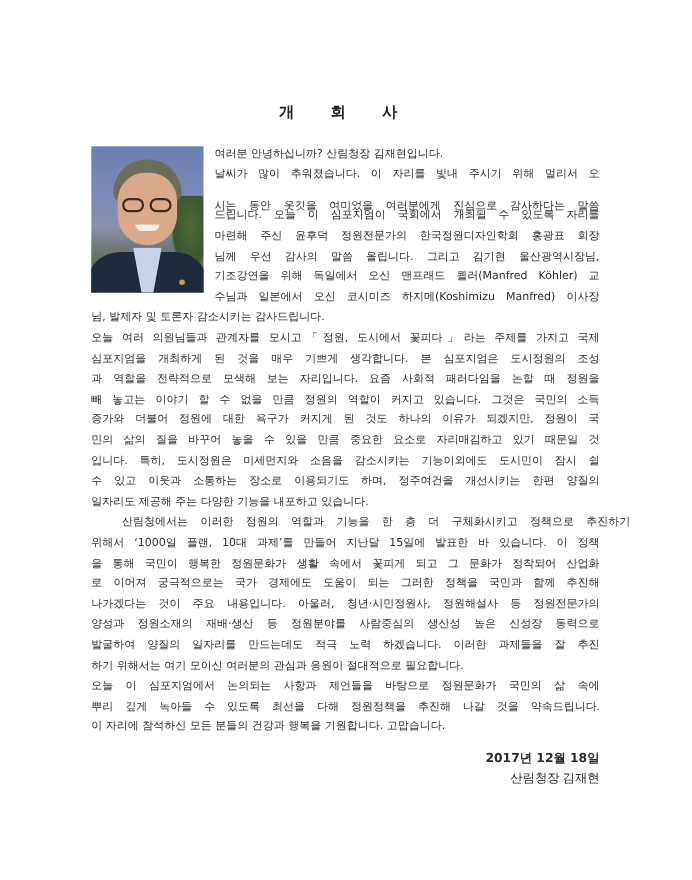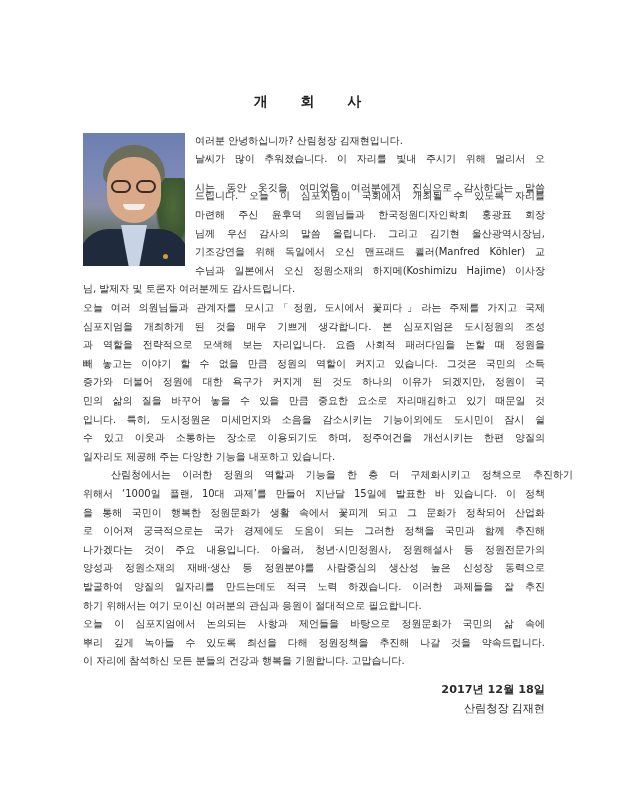--- a/index.html
+++ b/index.html
@@ -42,41 +42,41 @@
       <span style="left:27px"></span>
     </div>
   <div class="smile"></div>
   <div class="pin"></div>
 </div>
 
 <div class="line" style="left:195px; top:134px;">여러분 안녕하십니까?   산림청장 김재현입니다.</div>
 <div class="line just" style="left:195px; width:350px; top:152px;">날씨가 많이 추워졌습니다. 이 자리를 빛내 주시기 위해 멀리서 오</div>
 <div class="line just" style="left:195px; width:350px; top:181px;">시는 동안 옷깃을 여미었을 여러분에게 진심으로 감사하다는 말씀</div>
 <div class="line just" style="left:195px; width:350px; top:189px;">드립니다. 오늘 이 심포지엄이 국회에서 개최될 수 있도록 자리를</div>
-<div class="line just" style="left:195px; width:350px; top:208px;">마련해 주신 윤후덕 의원님들과 한국정원디자인학회 홍광표 회장</div>
+<div class="line just" style="left:195px; width:350px; top:208px;">마련해 주신 윤후덕 정원전문가의 한국정원디자인학회 홍광표 회장</div>
 <div class="line just" style="left:195px; width:350px; top:227px;">님께 우선 감사의 말씀 올립니다. 그리고 김기현 울산광역시장님,</div>
 <div class="line just" style="left:195px; width:350px; top:245px;">기조강연을 위해 독일에서 오신 맨프래드 쾰러(Manfred Köhler) 교</div>
-<div class="line just" style="left:195px; width:350px; top:264px;">수님과 일본에서 오신 정원소재의 하지메(Koshimizu Hajime) 이사장</div>
+<div class="line just" style="left:195px; width:350px; top:264px;">수님과 일본에서 오신 코시미즈 하지메(Koshimizu Manfred) 이사장</div>
 
-<div class="line" style="left:83px; top:282px;">님, 발제자 및 토론자 여러분께도 감사드립니다.</div>
+<div class="line" style="left:83px; top:282px;">님, 발제자 및 토론자 감소시키는 감사드립니다.</div>
 <div class="line just" style="left:83px; width:462px; top:301px;">오늘 여러 의원님들과 관계자를 모시고「정원, 도시에서 꽃피다」라는 주제를 가지고 국제</div>
 <div class="line just" style="left:83px; width:462px; top:320px;">심포지엄을 개최하게 된 것을 매우 기쁘게 생각합니다. 본 심포지엄은 도시정원의 조성</div>
 <div class="line just" style="left:83px; width:462px; top:338px;">과 역할을 전략적으로 모색해 보는 자리입니다. 요즘 사회적 패러다임을 논할 때 정원을</div>
 <div class="line just" style="left:83px; width:462px; top:357px;">빼 놓고는 이야기 할 수 없을 만큼 정원의 역할이 커지고 있습니다. 그것은 국민의 소득</div>
 <div class="line just" style="left:83px; width:462px; top:375px;">증가와 더불어 정원에 대한 욕구가 커지게 된 것도 하나의 이유가 되겠지만, 정원이 국</div>
 <div class="line just" style="left:83px; width:462px; top:394px;">민의 삶의 질을 바꾸어 놓을 수 있을 만큼 중요한 요소로 자리매김하고 있기 때문일 것</div>
 <div class="line just" style="left:83px; width:462px; top:413px;">입니다. 특히, 도시정원은 미세먼지와 소음을 감소시키는 기능이외에도 도시민이 잠시 쉴</div>
 <div class="line just" style="left:83px; width:462px; top:431px;">수 있고 이웃과 소통하는 장소로 이용되기도 하며, 정주여건을 개선시키는 한편 양질의</div>
 <div class="line" style="left:83px; top:450px;">일자리도 제공해 주는 다양한 기능을 내포하고 있습니다.</div>
 <div class="line just" style="left:83px; width:462px; top:468px;margin-left:28px;">산림청에서는 이러한 정원의 역할과 기능을 한 층 더 구체화시키고 정책으로 추진하기</div>
 <div class="line just" style="left:83px; width:462px; top:487px;">위해서 ‘1000일 플랜, 10대 과제’를 만들어 지난달 15일에 발표한 바 있습니다. 이 정책</div>
 <div class="line just" style="left:83px; width:462px; top:506px;">을 통해 국민이 행복한 정원문화가 생활 속에서 꽃피게 되고 그 문화가 정착되어 산업화</div>
 <div class="line just" style="left:83px; width:462px; top:524px;">로 이어져 궁극적으로는 국가 경제에도 도움이 되는 그러한 정책을 국민과 함께 추진해</div>
 <div class="line just" style="left:83px; width:462px; top:543px;">나가겠다는 것이 주요 내용입니다. 아울러, 청년·시민정원사, 정원해설사 등 정원전문가의</div>
 <div class="line just" style="left:83px; width:462px; top:561px;">양성과 정원소재의 재배·생산 등 정원분야를 사람중심의 생산성 높은 신성장 동력으로</div>
 <div class="line just" style="left:83px; width:462px; top:580px;">발굴하여 양질의 일자리를 만드는데도 적극 노력 하겠습니다. 이러한 과제들을 잘 추진</div>
 <div class="line" style="left:83px; top:599px;">하기 위해서는 여기 모이신 여러분의 관심과 응원이 절대적으로 필요합니다.</div>
 <div class="line just" style="left:83px; width:462px; top:617px;">오늘 이 심포지엄에서 논의되는 사항과 제언들을 바탕으로 정원문화가 국민의 삶 속에</div>
-<div class="line just" style="left:83px; width:462px; top:636px;">뿌리 깊게 녹아들 수 있도록 최선을 다해 정원정책을 추진해 나갈 것을 약속드립니다.</div>
+<div class="line just" style="left:83px; width:462px; top:636px;font-family:Liberation Serif, serif;">뿌리 깊게 녹아들 수 있도록 최선을 다해 정원정책을 추진해 나갈 것을 약속드립니다.</div>
 <div class="line" style="left:83px; top:654px;">이 자리에 참석하신 모든 분들의 건강과 행복을 기원합니다.   고맙습니다.</div>
 
 <div class="sig" style="top:683px;font-weight:bold;">2017년 12월 18일</div>
 <div class="sig" style="top:701px;font-family:Liberation Serif, serif;">산림청장 김재현</div>
 
 </body></html>

